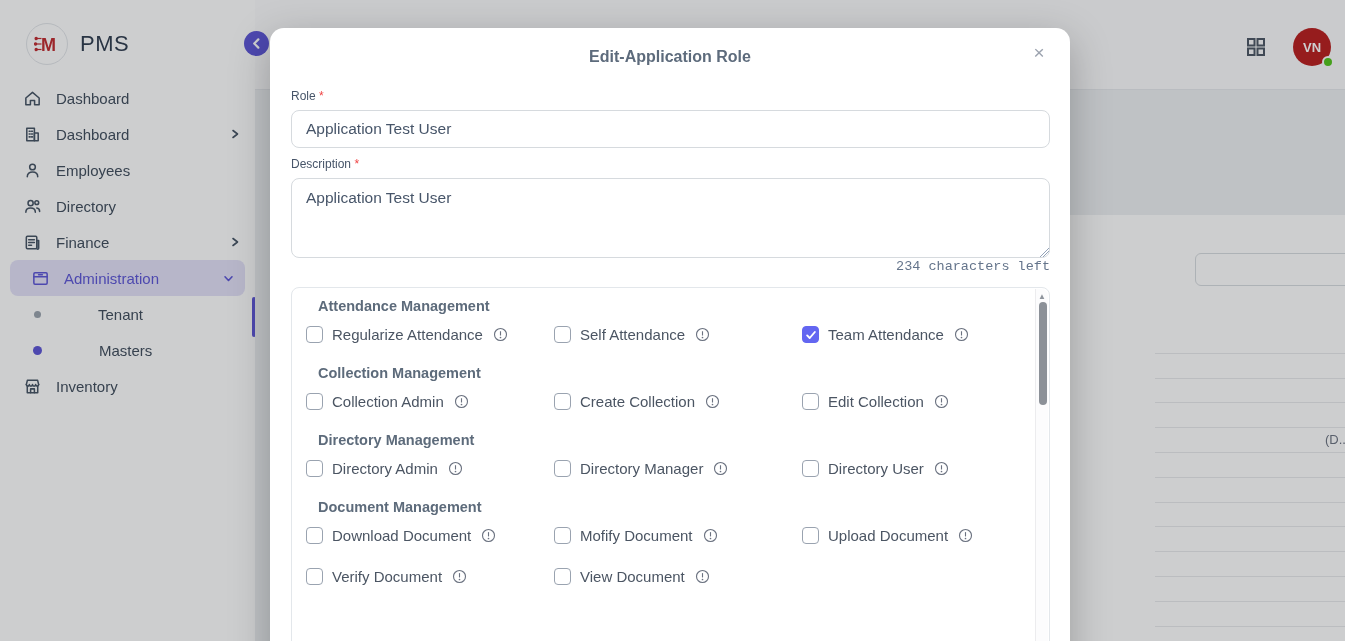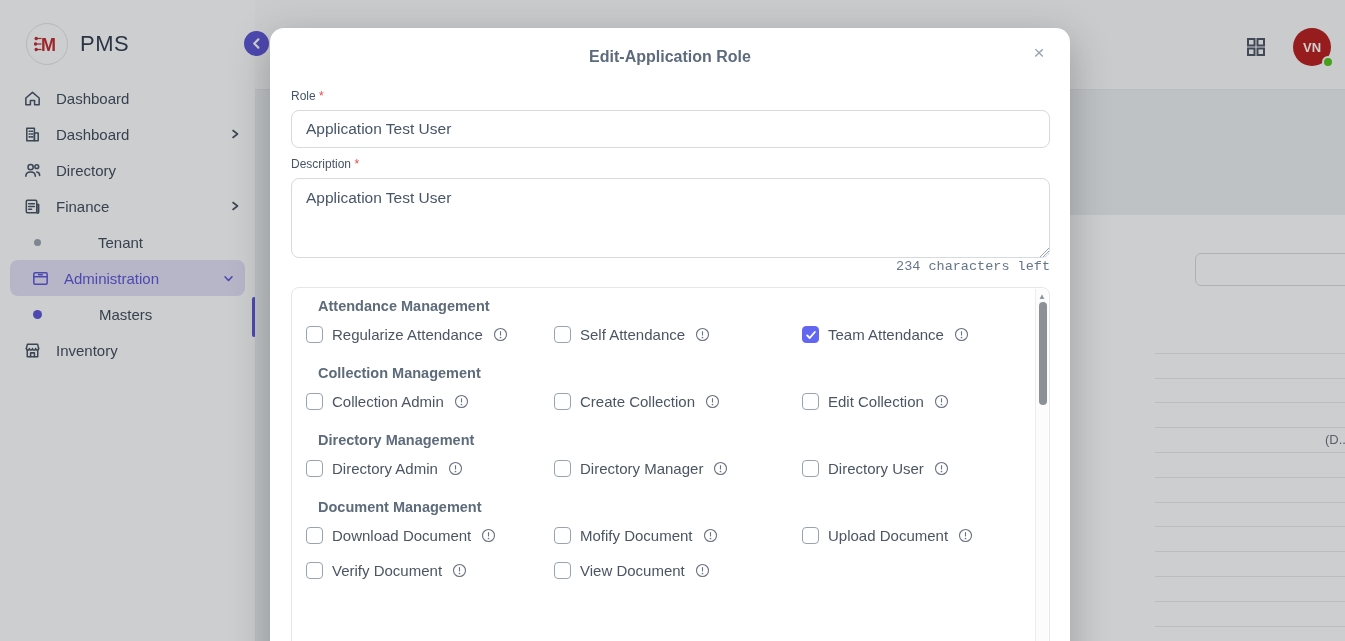--- a/index.html
+++ b/index.html
@@ -53,21 +53,21 @@
   .role-input { position:absolute; left:21px; top:82px; width:759px; height:38px; border:1px solid #d6dade; border-radius:8px; padding:0 14px; font-size:15.5px; color:#475569; font-family:"Liberation Sans",sans-serif; background:#fff; }
   .desc-label { top:129px; }
   .desc-area { position:absolute; left:21px; top:150px; width:759px; height:80px; border:1px solid #d6dade; border-radius:8px; padding:10px 14px; font-size:15.5px; color:#475569; font-family:"Liberation Sans",sans-serif; resize:none; background:#fff; }
   .resize-grip { position:absolute; left:770px; top:220px; width:9px; height:9px; background:
       linear-gradient(135deg, transparent 0 45%, #94a3b8 45% 52%, transparent 52% 65%, #94a3b8 65% 72%, transparent 72%); pointer-events:none; }
   .chars-left { position:absolute; right:20px; top:231px; font-size:13.5px; color:#64748b;font-family:Liberation Mono, monospace; }
 
   .perms { position:absolute; left:21px; top:259px; width:759px; height:400px; border:1px solid #e3e7eb; border-radius:8px; padding:10px 28px 10px 14px; overflow:hidden; }
   .perm-section { margin-bottom:22px; }
   .perm-title { font-size:14.5px; font-weight:700; color:#5d6b7b; margin:0 0 12px 12px; }
-  .perm-grid { display:grid; grid-template-columns:248px 248px 221px; row-gap:18px; }
+  .perm-grid { display:grid; grid-template-columns:248px 248px 221px; row-gap:24px; }
   .perm-item { display:flex; align-items:center; gap:9px; cursor:pointer; }
   .cbox { width:17px; height:17px; border:1.6px solid #9aa3b0; border-radius:4px; background:#fff; flex:0 0 17px; display:flex; align-items:center; justify-content:center; }
   .cbox.checked { background:#6366f1; border-color:#6366f1; }
   .perm-label { font-size:15px; color:#4b5563; white-space:nowrap; }
   .info-ic { display:flex; color:#6b7280; margin-left:1px; }
 
   .vscroll { position:absolute; right:1px; top:1px; bottom:1px; width:13px; border-left:1px solid #ececee; background:#fcfcfd; border-radius:0 7px 7px 0; }
   .vscroll .arr { position:absolute; left:0; right:0; text-align:center; font-size:8px; color:#8f959d; }
   .vscroll .arr.up { top:3px; }
   .vscroll .thumb { position:absolute; left:2.5px; width:8px; top:13px; height:103px; background:#8c9198; border-radius:5px; }
@@ -112,20 +112,29 @@
                    <span>Dashboard</span>
         <span class="chev">
           <svg width="12" height="12" viewBox="0 0 12 12" fill="none" stroke="currentColor" stroke-width="1.6" stroke-linecap="round" stroke-linejoin="round">
             <polyline points="4,2.5 8.5,6 4,9.5"></polyline>
           </svg>
         </span>
       </div>
       <div class="nav-item">
         <span class="nicon">
           <svg width="19" height="19" viewBox="0 0 20 20" fill="none" stroke="currentColor" stroke-width="1.6" stroke-linecap="round" stroke-linejoin="round">
+            <circle cx="10" cy="6.3" r="3"></circle>
+            <path d="M4.5 16.5 c0-3.2 2.5-5 5.5-5 s5.5 1.8 5.5 5"></path>
+          </svg>
+        </span>
+                   <span>Employees</span>
+      </div>
+      <div class="nav-item">
+        <span class="nicon">
+          <svg width="19" height="19" viewBox="0 0 20 20" fill="none" stroke="currentColor" stroke-width="1.6" stroke-linecap="round" stroke-linejoin="round">
             <circle cx="8" cy="6.5" r="2.7"></circle>
             <path d="M3 16 c0-2.8 2.2-4.4 5-4.4 s5 1.6 5 4.4"></path>
             <circle cx="14.5" cy="6" r="2"></circle>
             <path d="M14.5 11.6 c1.8.3 3 1.7 3 3.6"></path>
           </svg>
         </span>
                    <span>Directory</span>
       </div>
       <div class="nav-item">
         <span class="nicon">
@@ -135,38 +144,38 @@
             <path d="M14.5 8 h2 v8 a1 1 0 0 1 -2 0 Z"></path>
           </svg>
         </span>
                    <span>Finance</span>
         <span class="chev">
           <svg width="12" height="12" viewBox="0 0 12 12" fill="none" stroke="currentColor" stroke-width="1.6" stroke-linecap="round" stroke-linejoin="round">
             <polyline points="4,2.5 8.5,6 4,9.5"></polyline>
           </svg>
         </span>
       </div>
-      <div class="nav-item sub">
-        <span class="dot "></span>
-                   <span class="sub-label">Tenant</span>
-      </div>
       <div class="nav-item active">
         <span class="nicon">
           <svg width="19" height="19" viewBox="0 0 20 20" fill="none" stroke="currentColor" stroke-width="1.6" stroke-linecap="round" stroke-linejoin="round">
             <rect x="3" y="4" width="14" height="12" rx="1.2"></rect>
             <path d="M3 8.2 H17"></path>
             <path d="M8 6.1 h4"></path>
           </svg>
         </span>
                    <span>Administration</span>
         <span class="chev">
           <svg width="13" height="13" viewBox="0 0 13 13" fill="none" stroke="currentColor" stroke-width="1.6" stroke-linecap="round" stroke-linejoin="round">
             <polyline points="3,4.8 6.5,8.5 10,4.8"></polyline>
           </svg>
         </span>
+      </div>
+      <div class="nav-item sub">
+        <span class="dot "></span>
+                   <span class="sub-label">Tenant</span>
       </div>
       <div class="nav-item sub">
         <span class="dot on"></span>
                    <span class="sub-label">Masters</span>
       </div>
       <div class="nav-item">
         <span class="nicon">
           <svg width="19" height="19" viewBox="0 0 20 20" fill="none" stroke="currentColor" stroke-width="1.6" stroke-linecap="round" stroke-linejoin="round">
             <path d="M3.5 8 L4.6 3.5 H15.4 L16.5 8"></path>
             <path d="M3.5 8 a1.6 1.6 0 0 0 3.2 0 a1.6 1.6 0 0 0 3.3 0 a1.6 1.6 0 0 0 3.3 0 a1.6 1.6 0 0 0 3.2 0"></path>

